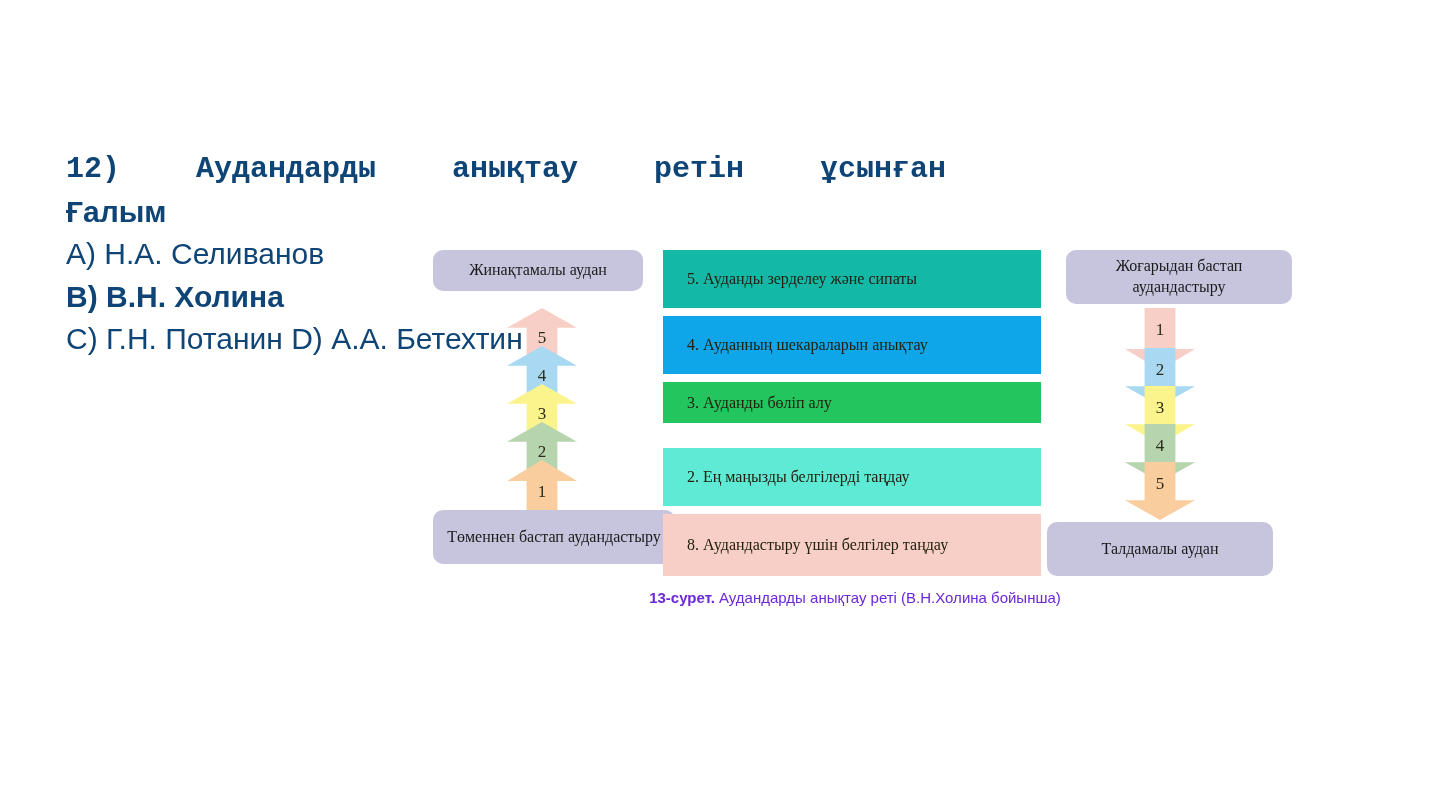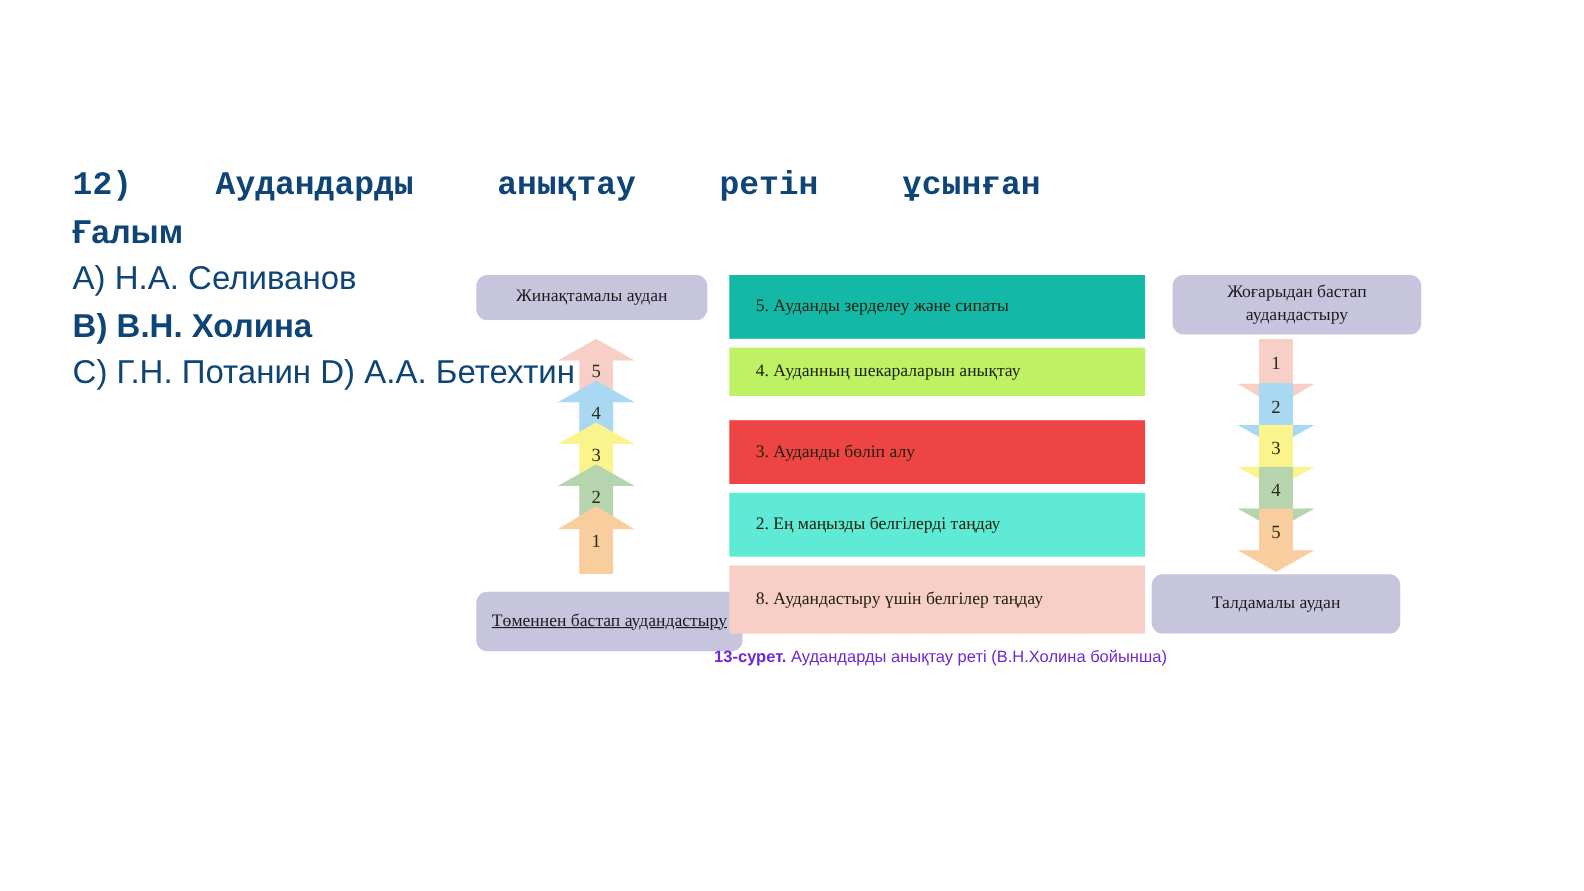--- a/index.html
+++ b/index.html
@@ -171,37 +171,37 @@
       <div class="arrow arrow-up" style="top:114px; height:58px;">
         <div class="shape" style="background:#b6d4ad;"></div>
         <div class="num" style="top:20px;">2</div>
       </div>
       <div class="arrow arrow-up" style="top:152px; height:62px;">
         <div class="shape" style="background:#f9cd9d;"></div>
         <div class="num" style="top:22px;">1</div>
       </div>
     </div>
 
-    <div class="endbox" style="left:8px; top:292px; width:242px; height:54px;text-decoration:underline;">
+    <div class="endbox" style="left:8px; top:264px; width:242px; height:54px;">
       <span>Төменнен бастап аудандастыру</span>
     </div>
 
   </div>
 
   <div class="barwrap">
 
     <div class="bar" style="top:4px; height:58px; background:#14b8a6;">
       <span>5. Ауданды зерделеу және сипаты</span>
     </div>
 
-    <div class="bar" style="top:70px; height:44px; background:#bef264;">
+    <div class="bar" style="top:70px; height:58px; background:#0ea5e9;">
       <span>4. Ауданның шекараларын анықтау</span>
     </div>
 
-    <div class="bar" style="top:136px; height:58px; background:#ef4444;">
+    <div class="bar" style="top:136px; height:41px; background:#22c55e;">
       <span>3. Ауданды бөліп алу</span>
     </div>
 
     <div class="bar" style="top:202px; height:58px; background:#5eead4;">
       <span>2. Ең маңызды белгілерді таңдау</span>
     </div>
 
     <div class="bar" style="top:268px; height:62px; background:#f7cfc6;">
       <span>8. Аудандастыру үшін белгілер таңдау</span>
     </div>

